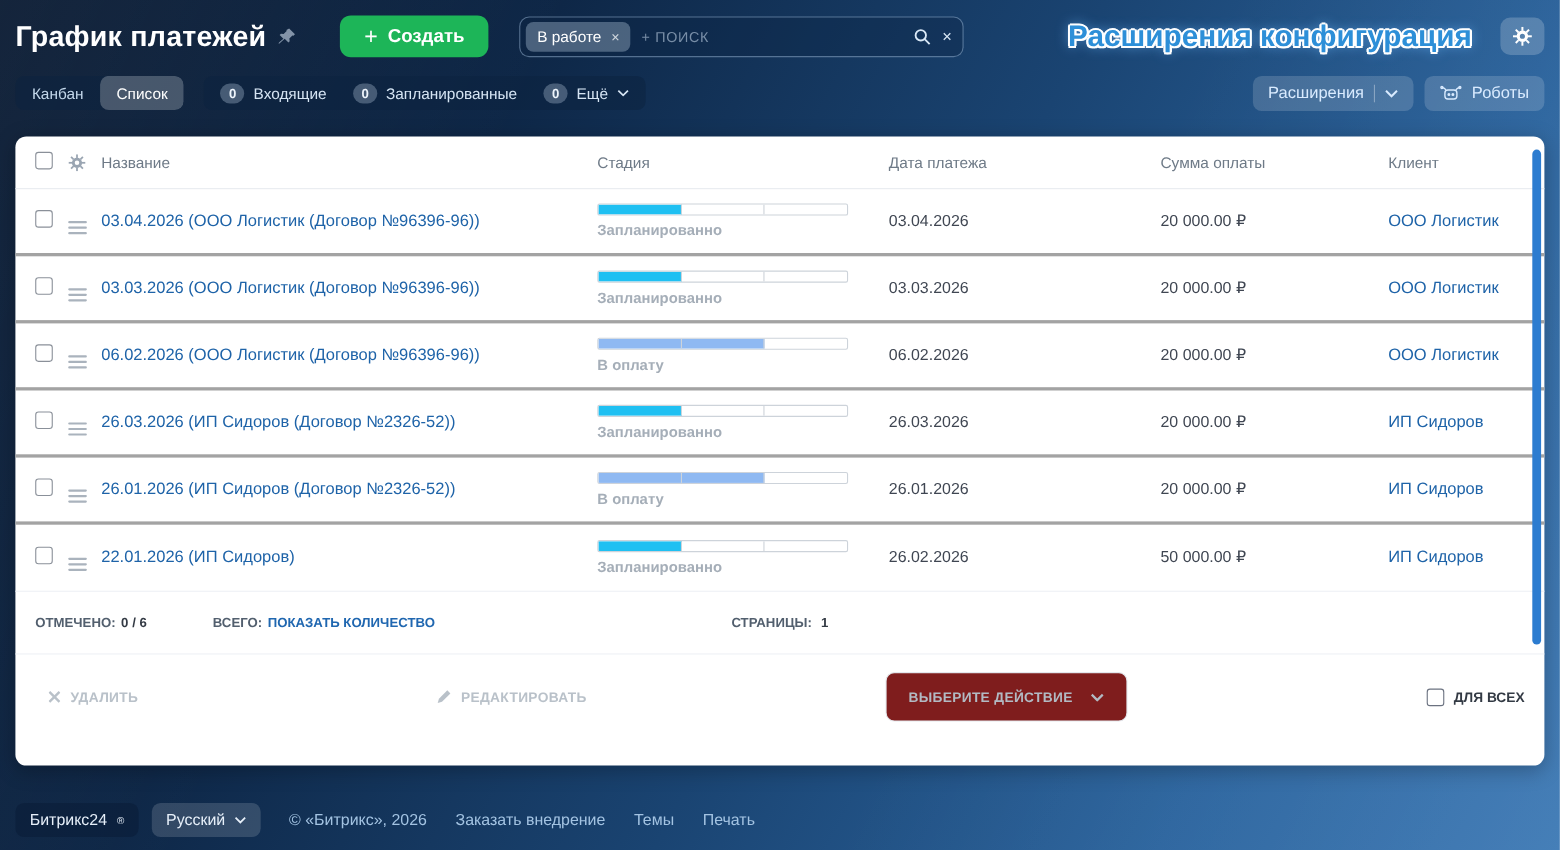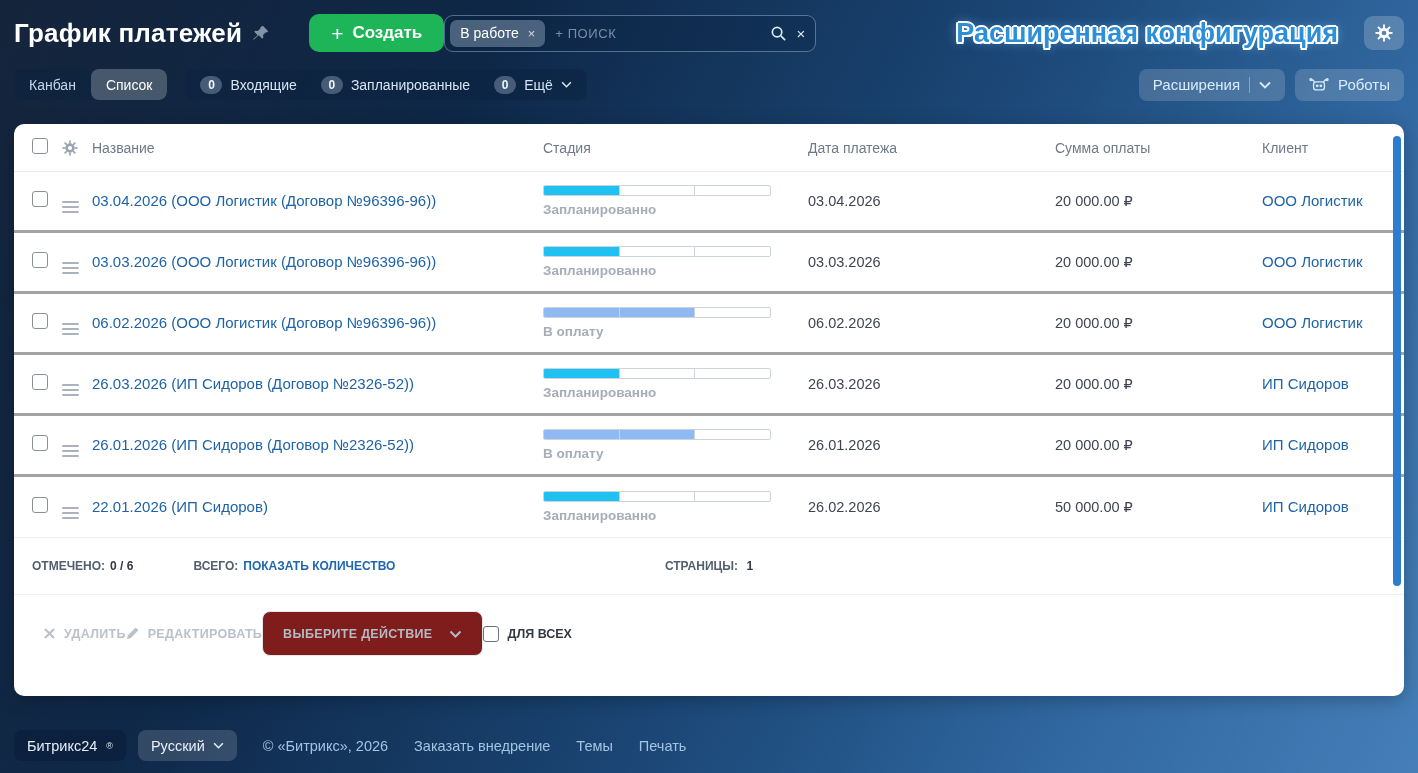--- a/index.html
+++ b/index.html
@@ -20,21 +20,21 @@
   .top { display:flex; align-items:center; padding:10px 14px 0 14px; height:56px; position:relative; z-index:2; }
   .page-title { color:#fff; font-size:26px; font-weight:700; letter-spacing:0.2px; }
   .pin { margin-left:10px; opacity:0.85; cursor:pointer; display:flex; }
   .create-btn {
     margin-left:40px; background:#1db558; color:#fff; border:none; cursor:pointer;
     height:38px; padding:0 22px; border-radius:10px; font-size:17px; font-weight:700;
     display:flex; align-items:center; gap:9px; font-family:inherit;
   }
   .create-btn .plus { font-size:21px; font-weight:400; line-height:1; }
   .searchbar {
-    width:372px; height:37px; border-radius:9px;
+    margin-left:28px; width:404px; height:37px; border-radius:9px;
     border:1px solid rgba(170,200,230,0.45); background:rgba(10,32,62,0.30);
     display:flex; align-items:center; padding:0 10px 0 5px;
   }
   .chip {
     background:rgba(125,148,172,0.55); color:#fff; border-radius:7px; height:27px;
     display:flex; align-items:center; gap:9px; padding:0 10px; font-size:14px; cursor:pointer;
   }
   .chip .chip-x { color:rgba(255,255,255,0.75); font-size:13px; cursor:pointer; }
   .search-input {
     flex:1; background:transparent; border:none; outline:none; margin-left:10px;
@@ -106,21 +106,21 @@
   .gfoot .total { margin-left:60px; }
   .gfoot a.count-link { color:#2067b0; text-decoration:none; margin-left:5px; cursor:pointer; }
   .gfoot .pages { position:absolute; left:50%; transform:translateX(-50%); }
   .gfoot-right { margin-left:auto; display:flex; align-items:center; gap:12px; }
   .per-page-select {
     width:66px; height:42px; border:1px solid #dfe3e8; border-radius:8px; background:#fff;
     display:flex; align-items:center; justify-content:center; gap:10px; color:#333a44; font-size:14px; font-weight:700; cursor:pointer;
   }
 
   
-  .actions { display:flex; align-items:center; padding:16px 18px 0 30px; position:relative; }
+  .actions { display:flex; align-items:center; padding:16px 18px 0 30px; gap:30px; position:relative;justify-content:space-between; }
   .act-btn { display:flex; align-items:center; gap:9px; color:#b9c1c9; font-size:12.5px; font-weight:700; letter-spacing:0.3px; background:none; border:none; font-family:inherit; cursor:default; }
   .select-action {
     height:45px; border:1px solid #e3e7ec; border-radius:8px; background:#7f1d1d; padding:0 20px;
     display:flex; align-items:center; gap:16px; color:#b2bac3; font-size:12.5px; font-weight:700; letter-spacing:0.3px; cursor:pointer; font-family:inherit;
   }
   .for-all { display:flex; align-items:center; gap:9px; color:#333a44; font-size:12.5px; font-weight:700; }
   .for-all .checkbox { border-color:#6b7280; }
 
   
   .page-footer { position:absolute; left:0; right:4px; bottom:12px; display:flex; align-items:center; padding:0 14px; gap:12px; z-index:2; }
@@ -160,21 +160,21 @@
     <span class="search-icons">
       <span style="display:flex">
         <svg width="17" height="17" viewBox="0 0 18 18" fill="none" stroke="#d9e8f6" stroke-width="1.8">
             <circle cx="7.5" cy="7.5" r="5"></circle>
             <line x1="11.5" y1="11.5" x2="16" y2="16"></line>
           </svg>
       </span>
       <span class="search-x">×</span>
     </span>
   </div>
-  <span class="watermark">Расширенная конфигурация</span>
+  <span class="watermark">Расширения конфигурация</span>
   <button class="gear-btn">
     <svg width="18" height="18" viewBox="0 0 20 20" fill="#fff">
       <g>
           <rect x="9" y="0.5" width="2" height="4"></rect>
           <rect x="9" y="15.5" width="2" height="4"></rect>
           <rect x="0.5" y="9" width="4" height="2"></rect>
           <rect x="15.5" y="9" width="4" height="2"></rect>
         </g>
       <g transform="rotate(45 10 10)">
           <rect x="9" y="0.5" width="2" height="4"></rect>

